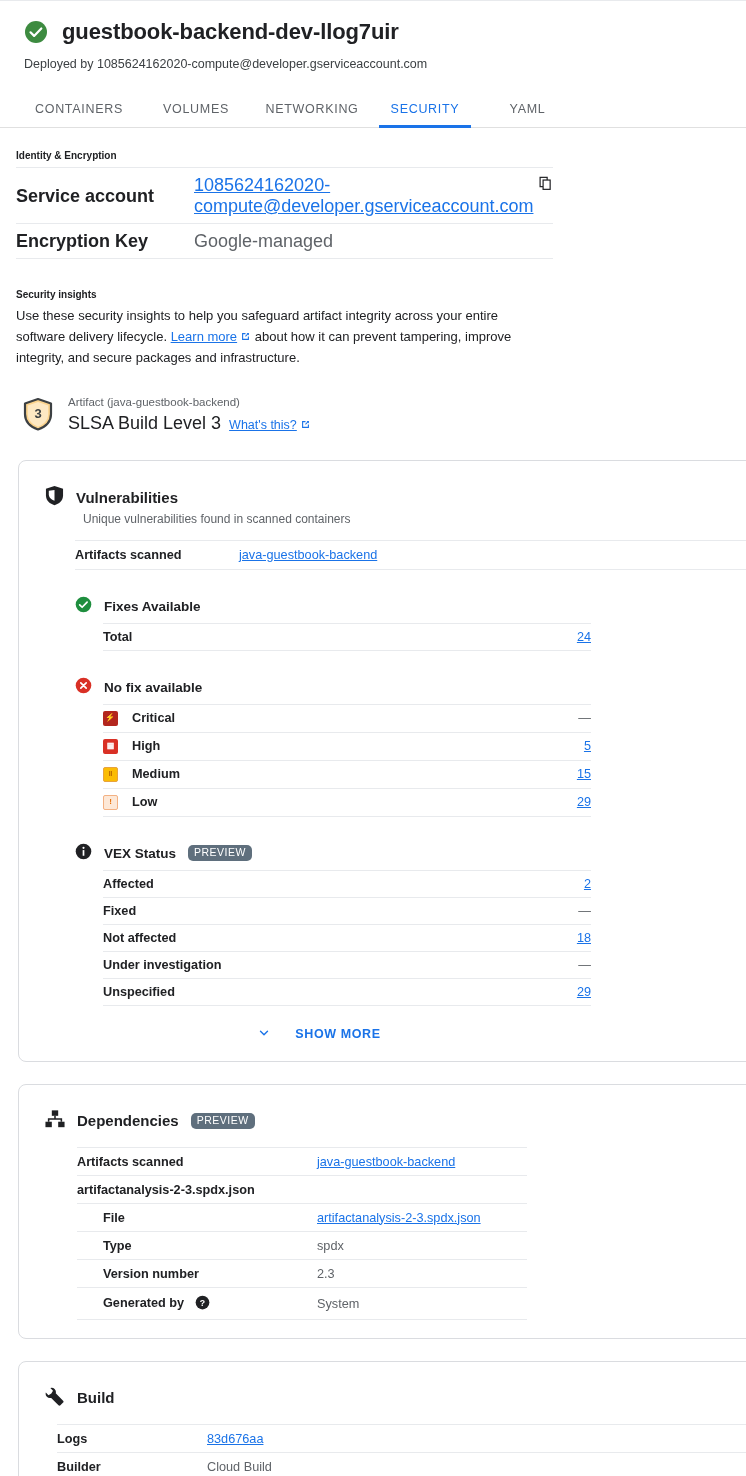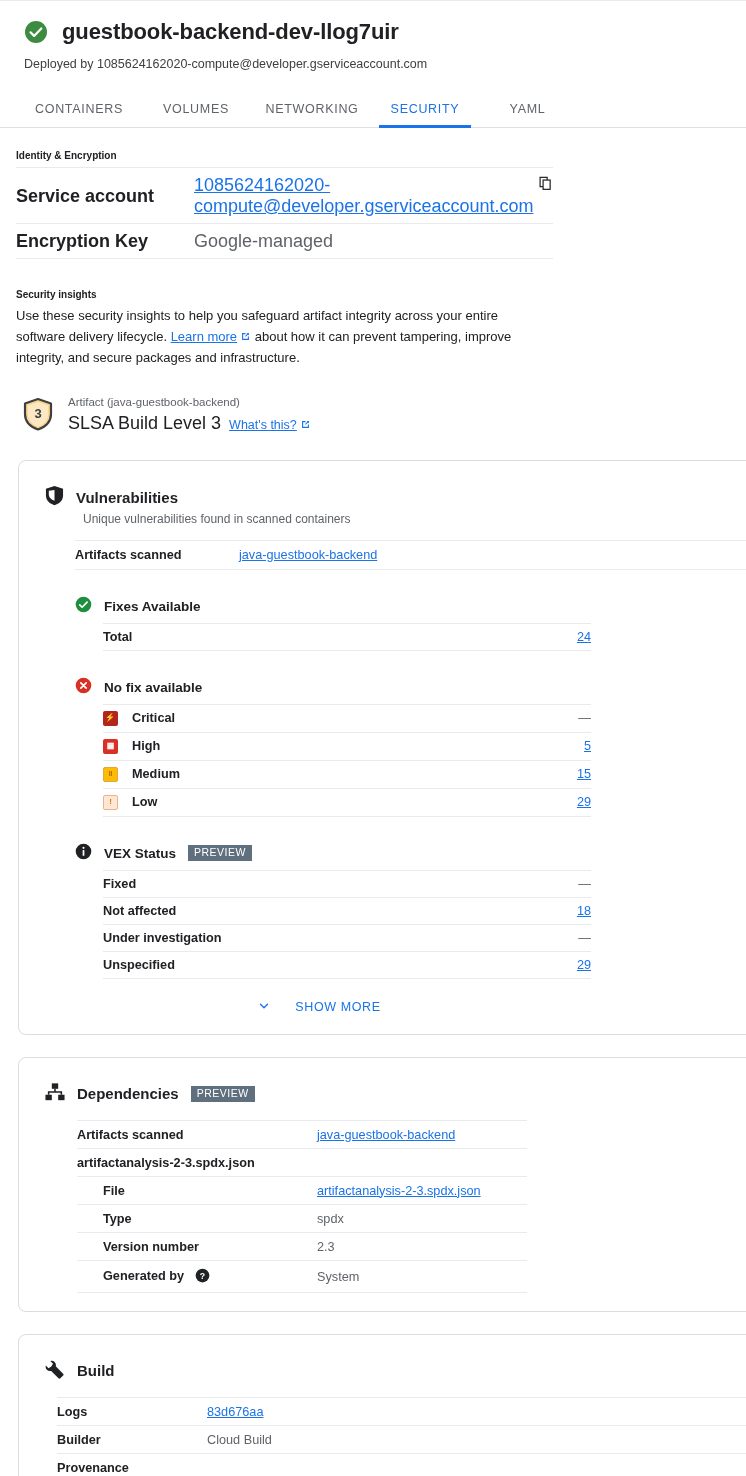--- a/index.html
+++ b/index.html
@@ -116,21 +116,21 @@
   .card-head { display:flex; align-items:center; gap:12px; padding: 6px 0 0 26px; }
   .card-title { font-size:15px; font-weight:600; color:#202124; }
   .card-sub { font-size:12px; color:#5f6368; padding: 2px 0 0 64px; }
   .badge-preview {
     display:inline-block;
     background:#5f6f7d;
     color:#ffffff;
     font-size:10.5px;
     letter-spacing:.5px;
     padding: 2px 6px 3px 6px;
-    border-radius: 0;
+    border-radius: 5px;
     line-height:11px;
   }
 
   
   .vuln-scan { margin: 14px 0 0 56px; width: 720px; }
   .vuln-scan table { border-collapse:collapse; width:100%; table-layout:fixed; }
   .vuln-scan td { font-size:12.7px; padding: 7px 0 7px 0; border-bottom:1px solid #e8eaed; }
   .vuln-scan tr:first-child td { border-top:1px solid #e8eaed; }
   .vuln-scan td.k { width:164px; font-weight:700; }
 
@@ -160,21 +160,21 @@
 
   .show-more {
     margin: 20px 0 0 56px;
     width: 488px;
     display:flex;
     align-items:center;
     justify-content:center;
     gap:24px;
     color:#1a73e8;
     font-size:12.5px;
-    font-weight:400;
+    font-weight:700;
     letter-spacing:.6px;
     cursor:pointer;
   }
 
   
   .dep-table { margin: 14px 0 0 58px; width: 450px; }
   .dep-table table { border-collapse:collapse; width:100%; table-layout:fixed; }
   .dep-table td { font-size:12.7px; padding:7px 0 6px 0; border-bottom:1px solid #e8eaed; }
   .dep-table tr:first-child td { border-top:1px solid #e8eaed; }
   .dep-table td.k { font-weight:700; width:240px; }
@@ -383,20 +383,24 @@
             <rect x="10.8" y="10" width="2.4" height="8" fill="#ffffff"></rect>
             <circle cx="12" cy="6.8" r="1.5" fill="#ffffff"></circle>
           </svg>
       </span>
       <span class="grp-title">VEX Status</span>
       <span class="badge-preview">PREVIEW</span>
     </div>
     <div class="grp-table">
       <table>
         <tbody>
+            <tr>
+          <td class="k">Affected</td>
+          <td class="n"><span class="link">2</span></td>
+        </tr>
         <tr>
           <td class="k">Fixed</td>
           <td class="n">—</td>
         </tr>
         <tr>
           <td class="k">Not affected</td>
           <td class="n"><span class="link">18</span></td>
         </tr>
         <tr>
           <td class="k">Under investigation</td>

